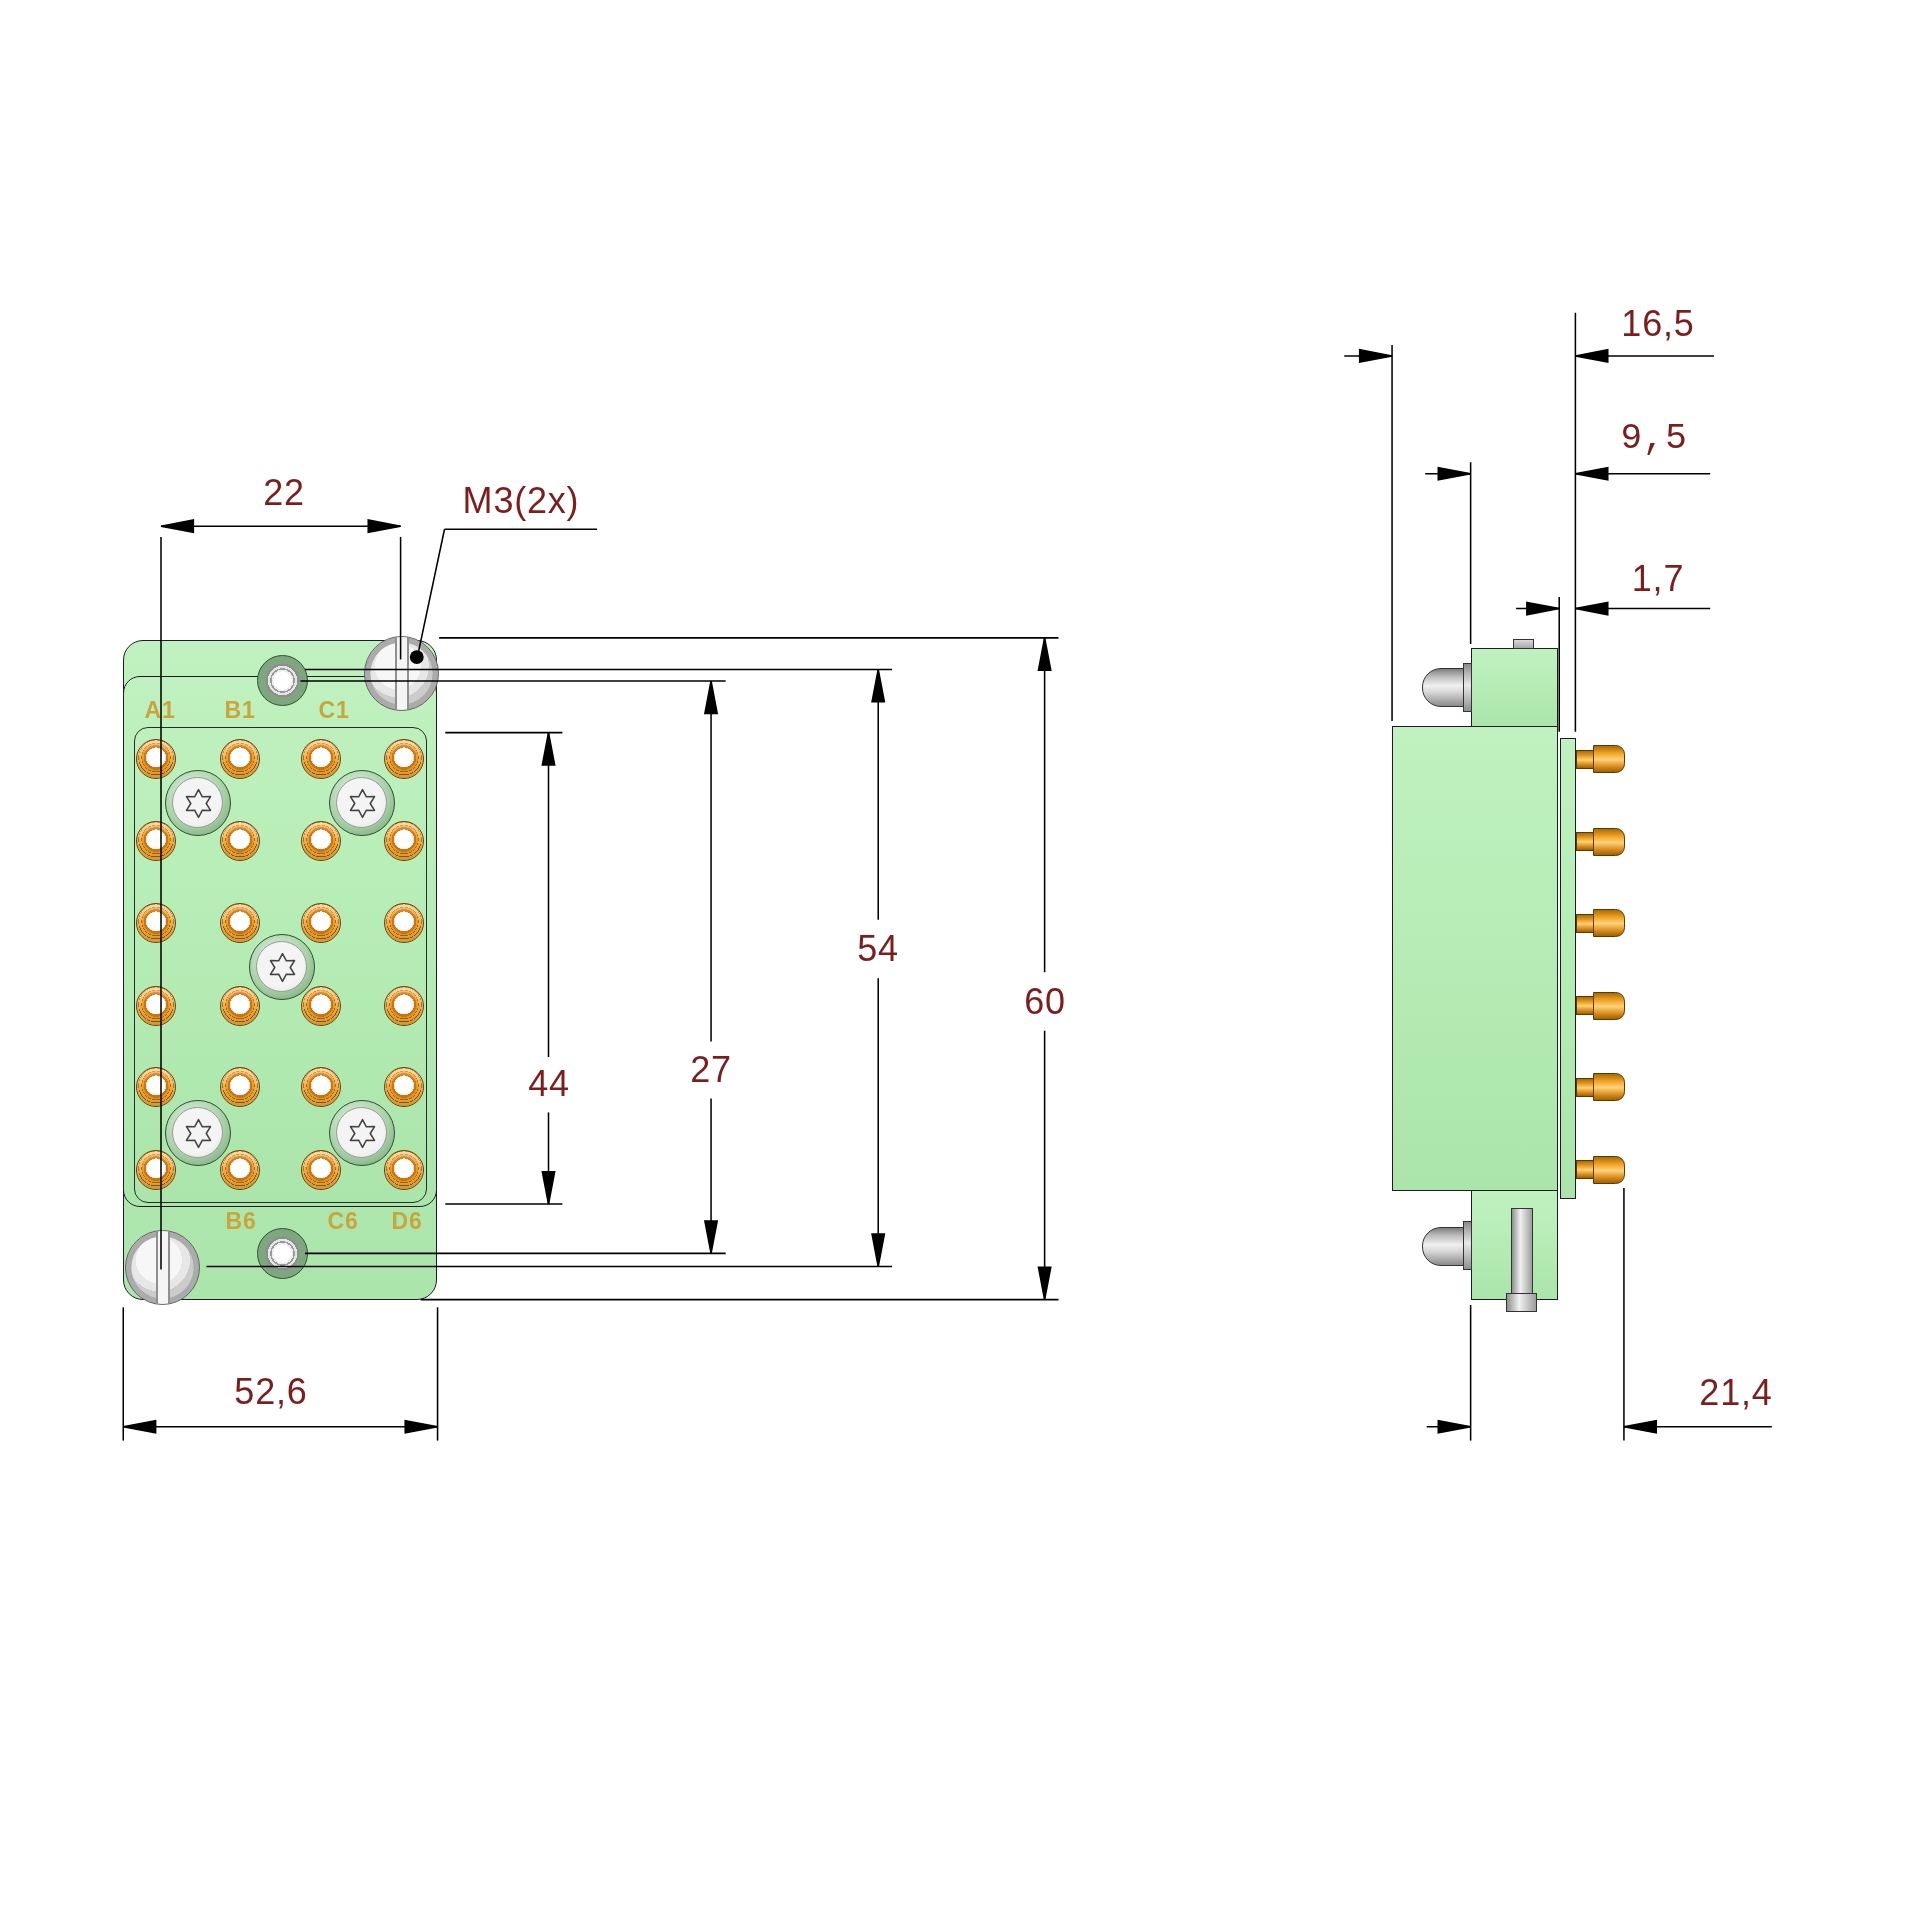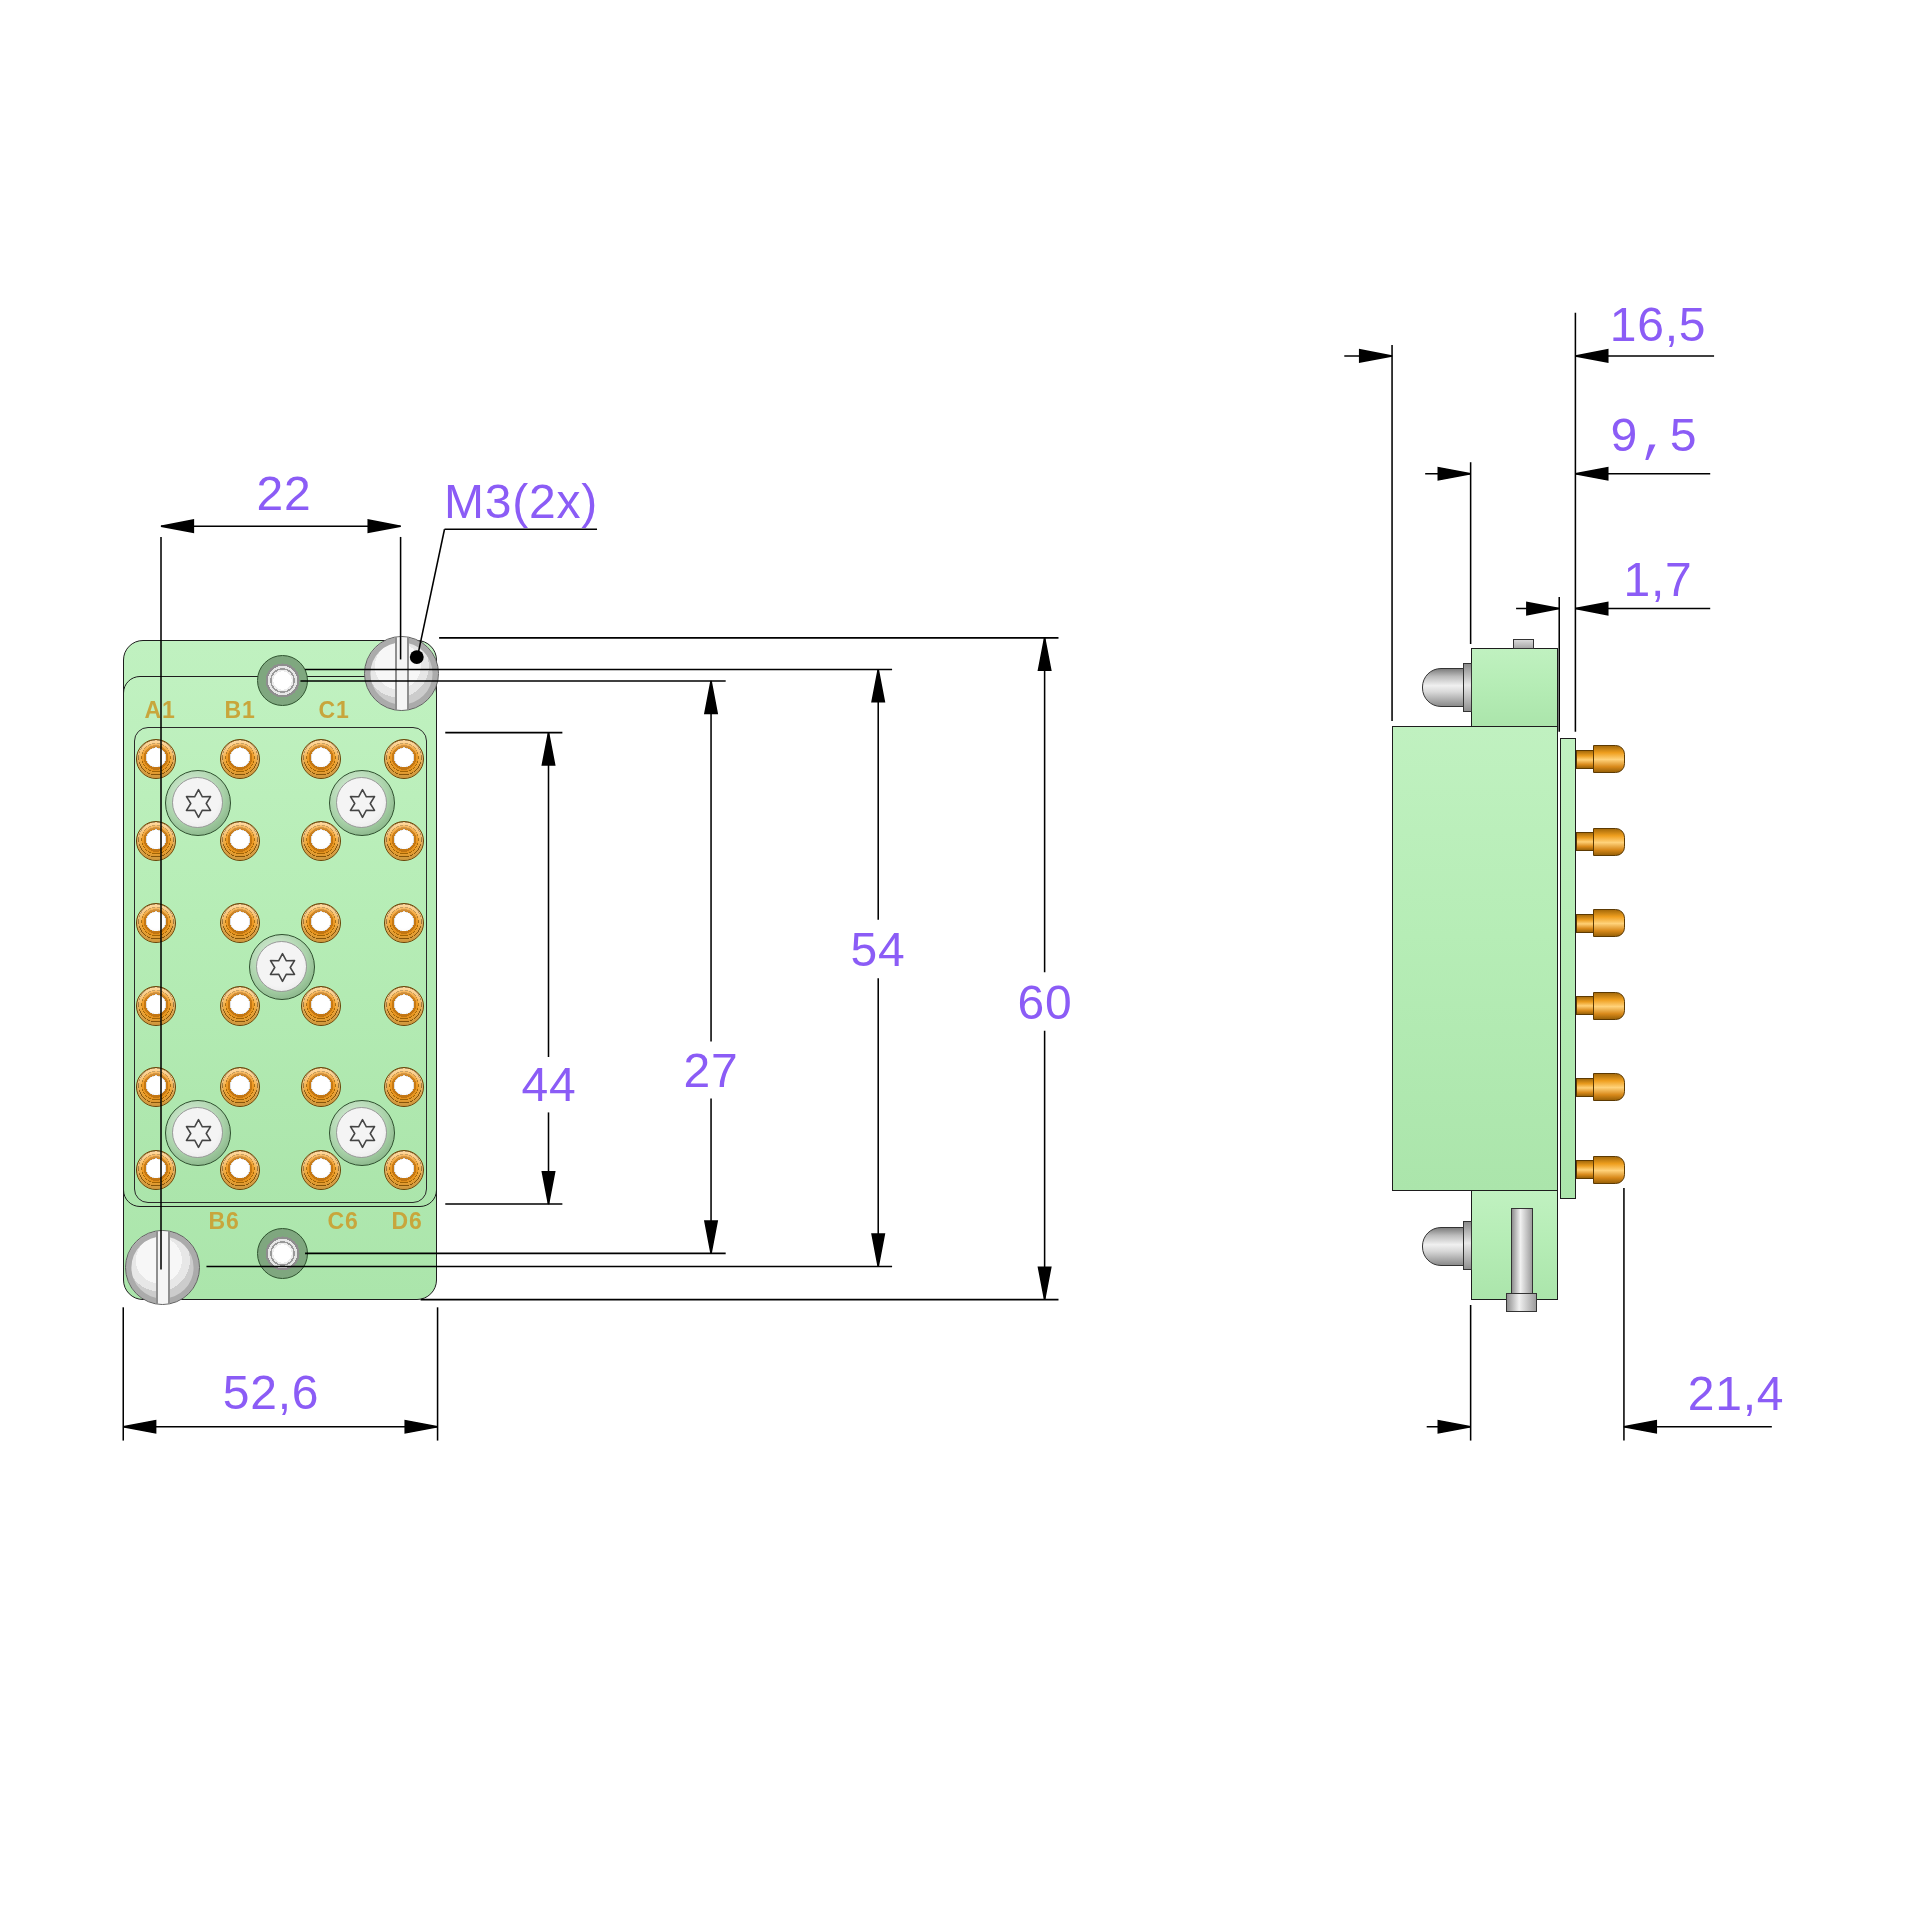--- a/index.html
+++ b/index.html
@@ -42,21 +42,21 @@
     background:linear-gradient(180deg,#7e7e7e 0,#bcbcbc 20%,#f0f0f0 45%,#d9d9d9 62%,#8b8b8b 100%);}
   .collar{width:9.2px;height:49px;box-sizing:border-box;border:1.2px solid #333;
     background:linear-gradient(180deg,#8a8a8a,#e8e8e8 45%,#909090);}
   .gold-shaft{height:18.5px;width:20px;box-sizing:border-box;border:1.2px solid #5d3a02;
     background:linear-gradient(180deg,#a76b0a,#e99b1e 28%,#ffd075 52%,#d8891a 80%,#9a6208);}
   .gold-barrel{height:28px;width:32px;box-sizing:border-box;border:1.2px solid #5d3a02;border-radius:0 9.2px 9.2px 0;
     background:linear-gradient(180deg,#a76b0a,#ef9f1f 26%,#ffd27a 52%,#d8891a 80%,#9a6208);}
   .barrel{width:21.6px;box-sizing:border-box;border:1.2px solid #333;
     background:linear-gradient(90deg,#8f8f8f,#f1f1f1 42%,#9d9d9d);}
   
-  .dim-text{font-size:48px;color:#8b5cf6;white-space:nowrap;transform:translate(-50%,-50%);
+  .dim-text{font-size:36px;color:#7f1d1d;white-space:nowrap;transform:translate(-50%,-50%);
             letter-spacing:0.8px;}
   .pin-label{font-size:23px;font-weight:700;color:#c8a63c;transform:translate(-50%,-50%);
              white-space:nowrap;letter-spacing:0.8px;}
   svg.dims{position:absolute;left:0;top:0;pointer-events:none;}
 </style>
 </head>
 <body>
 
 <div id="stage">
 
@@ -126,21 +126,21 @@
     <div class="abs screw" style="left:364px;top:636px;">
       <div class="slot"></div>
     </div>
     <div class="abs screw" style="left:125px;top:1230px;">
       <div class="slot"></div>
     </div>
 
     <div class="abs pin-label" style="left:160px;top:710px;">A1</div>
     <div class="abs pin-label" style="left:240px;top:710px;">B1</div>
     <div class="abs pin-label" style="left:334px;top:710px;">C1</div>
-    <div class="abs pin-label" style="left:224px;top:1221px;text-align:right;">B6</div>
+    <div class="abs pin-label" style="left:241px;top:1221px;text-align:right;">B6</div>
     <div class="abs pin-label" style="left:343px;top:1221px;">C6</div>
     <div class="abs pin-label" style="left:407px;top:1221px;">D6</div>
   </div>
 
   <div>
 
     <div class="abs gray-pin" style="left:1422px;top:668px;"></div>
     <div class="abs gray-pin" style="left:1422px;top:1227px;"></div>
 
     <div class="abs green" style="left:1471px;top:648px;width:87px;height:79px;"></div>

